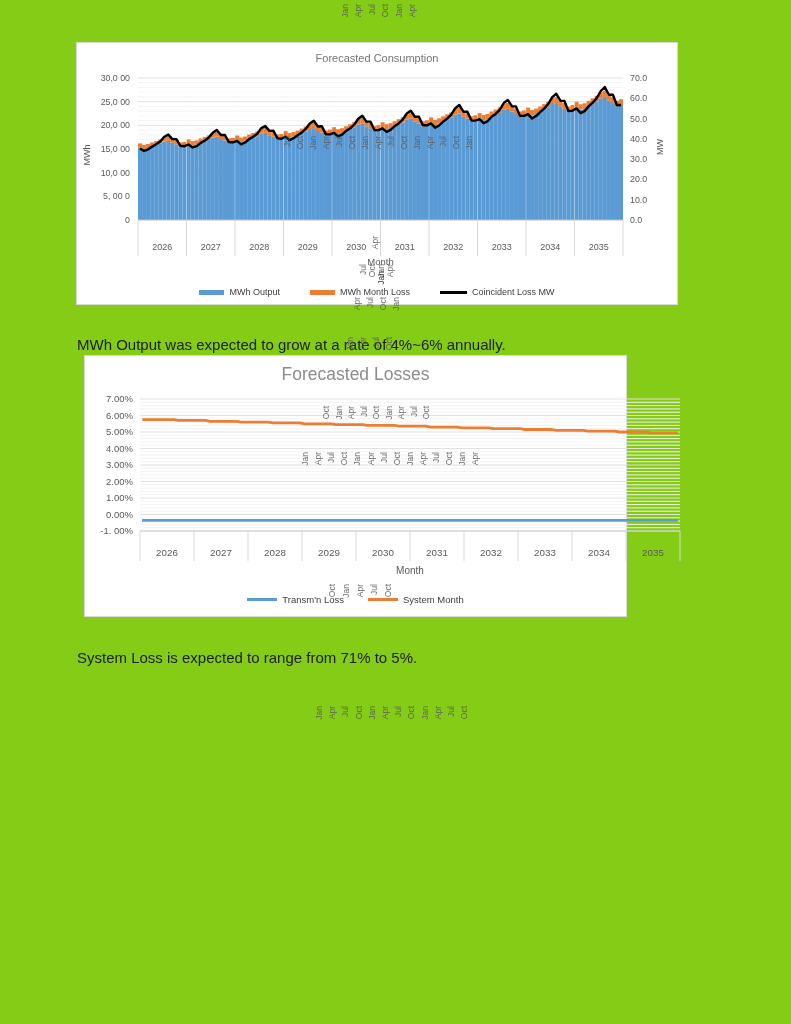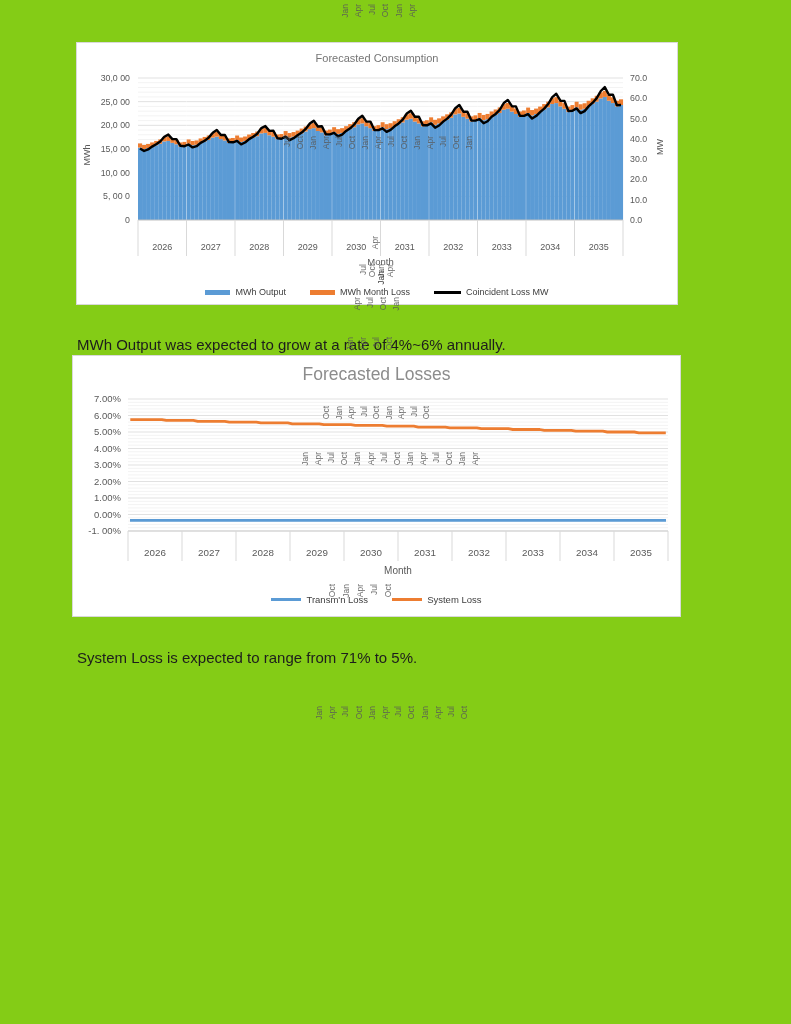--- a/index.html
+++ b/index.html
@@ -1,29 +1,29 @@
 <!DOCTYPE html>
 <html lang="en"><head>
 <meta charset="utf-8">
 <style>
   html,body{margin:0;padding:0;background:#ffffff;}
   .page{position:relative;width:791px;height:1024px;background:#84cc16;
         font-family:"Liberation Sans",sans-serif;overflow:hidden;}
   .chart-panel{position:absolute;background:#ffffff;border:1px solid #d9d9d9;box-sizing:border-box;}
   #chart1-panel{left:76px;top:42px;width:602px;height:263px;}
-  #chart2-panel{left:72px;top:355px;width:609px;height:262px;}
+  #chart2-panel{left:84px;top:355px;width:543px;height:262px;}
   .chart-title-sm{position:absolute;top:9px;left:0;right:0;text-align:center;
         font-size:11px;color:#757575;}
   .chart-title-lg{position:absolute;top:8px;left:0;right:0;text-align:center;
         font-size:17.5px;color:#8c8c8c;}
   .plot-svg{position:absolute;left:0;top:0;}
   svg text{font-family:"Liberation Sans",sans-serif;}
   .legend-row{position:absolute;left:0;right:0;display:flex;justify-content:center;
         align-items:center;color:#404040;}
-  #legend1{bottom:7px;gap:24px;font-size:9px;}
+  #legend1{bottom:7px;gap:30px;font-size:9px;}
   #legend2{bottom:11px;gap:24px;font-size:9.5px;align-items:flex-end;}
   .legend-item{display:flex;align-items:center;gap:5px;}
   .sw-bar{width:25px;height:5px;display:inline-block;}
   .sw-line{width:27px;height:3px;display:inline-block;}
   .body-text{position:absolute;left:77px;font-size:15px;color:#1d1d1d;}
   #text1{top:321px;}
   #text2{top:634px;}
   .stray{position:absolute;writing-mode:vertical-rl;transform:rotate(180deg);
         font-size:8.5px;line-height:1;color:#595959;opacity:.88;pointer-events:none;z-index:5;}
   .stray.dark{opacity:1;color:#3c3c3c;}
@@ -454,21 +454,21 @@
         <text x="48" y="178.3" text-anchor="end" font-size="9.5" fill="#595959">-1. 00%</text>
         <text x="325" y="218" text-anchor="middle" font-size="10" fill="#595959">Month</text>
       </svg>
     <div class="legend-row" id="legend2">
       <span class="legend-item">
         <span class="sw-line" style="background:#5b9bd5;width:30px"></span>
         <span>Transm'n Loss</span>
       </span>
       <span class="legend-item">
         <span class="sw-line" style="background:#ed7d31;width:30px"></span>
-        <span>System Loss</span>
+        <span>System Month</span>
       </span>
     </div>
   </div>
 
   <p class="body-text" id="text2">System Loss is expected to range from 71% to 5%.</p>
 
   <div id="artifacts">
       <span class="stray" style="left: 341px; top: 4px;">Jan</span>
       <span class="stray" style="left: 354.4px; top: 4px;">Apr</span>
       <span class="stray" style="left: 367.8px; top: 4px;">Jul</span>

